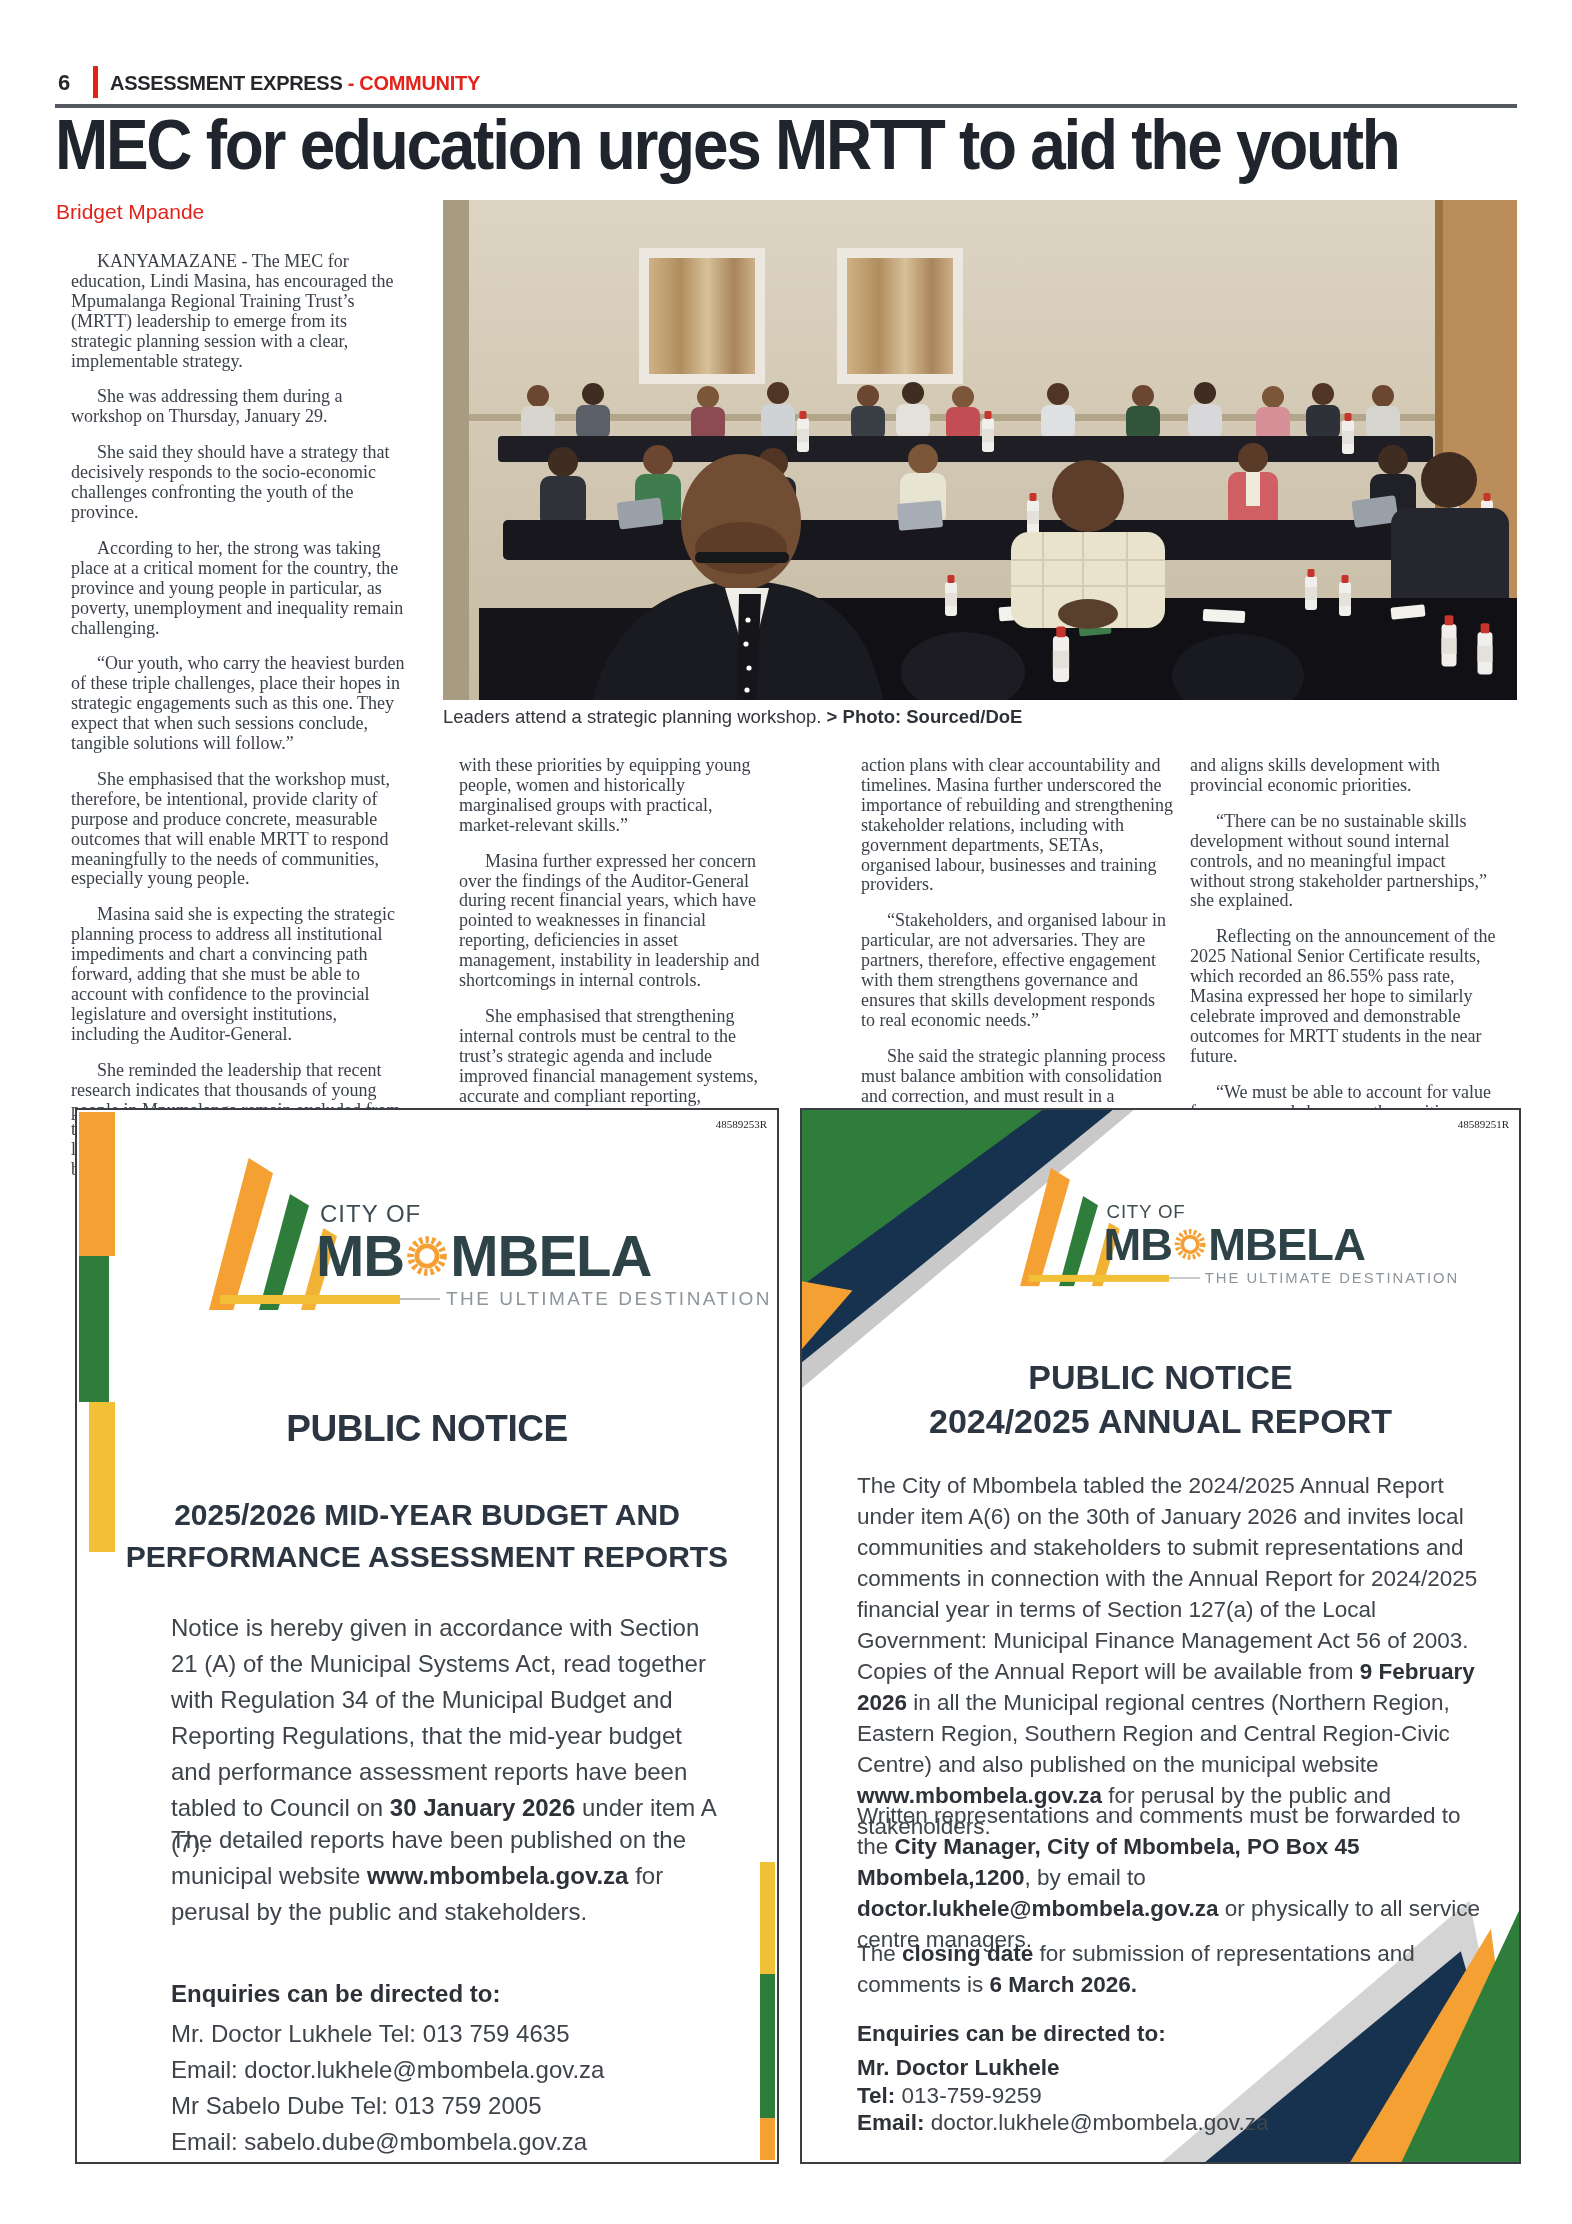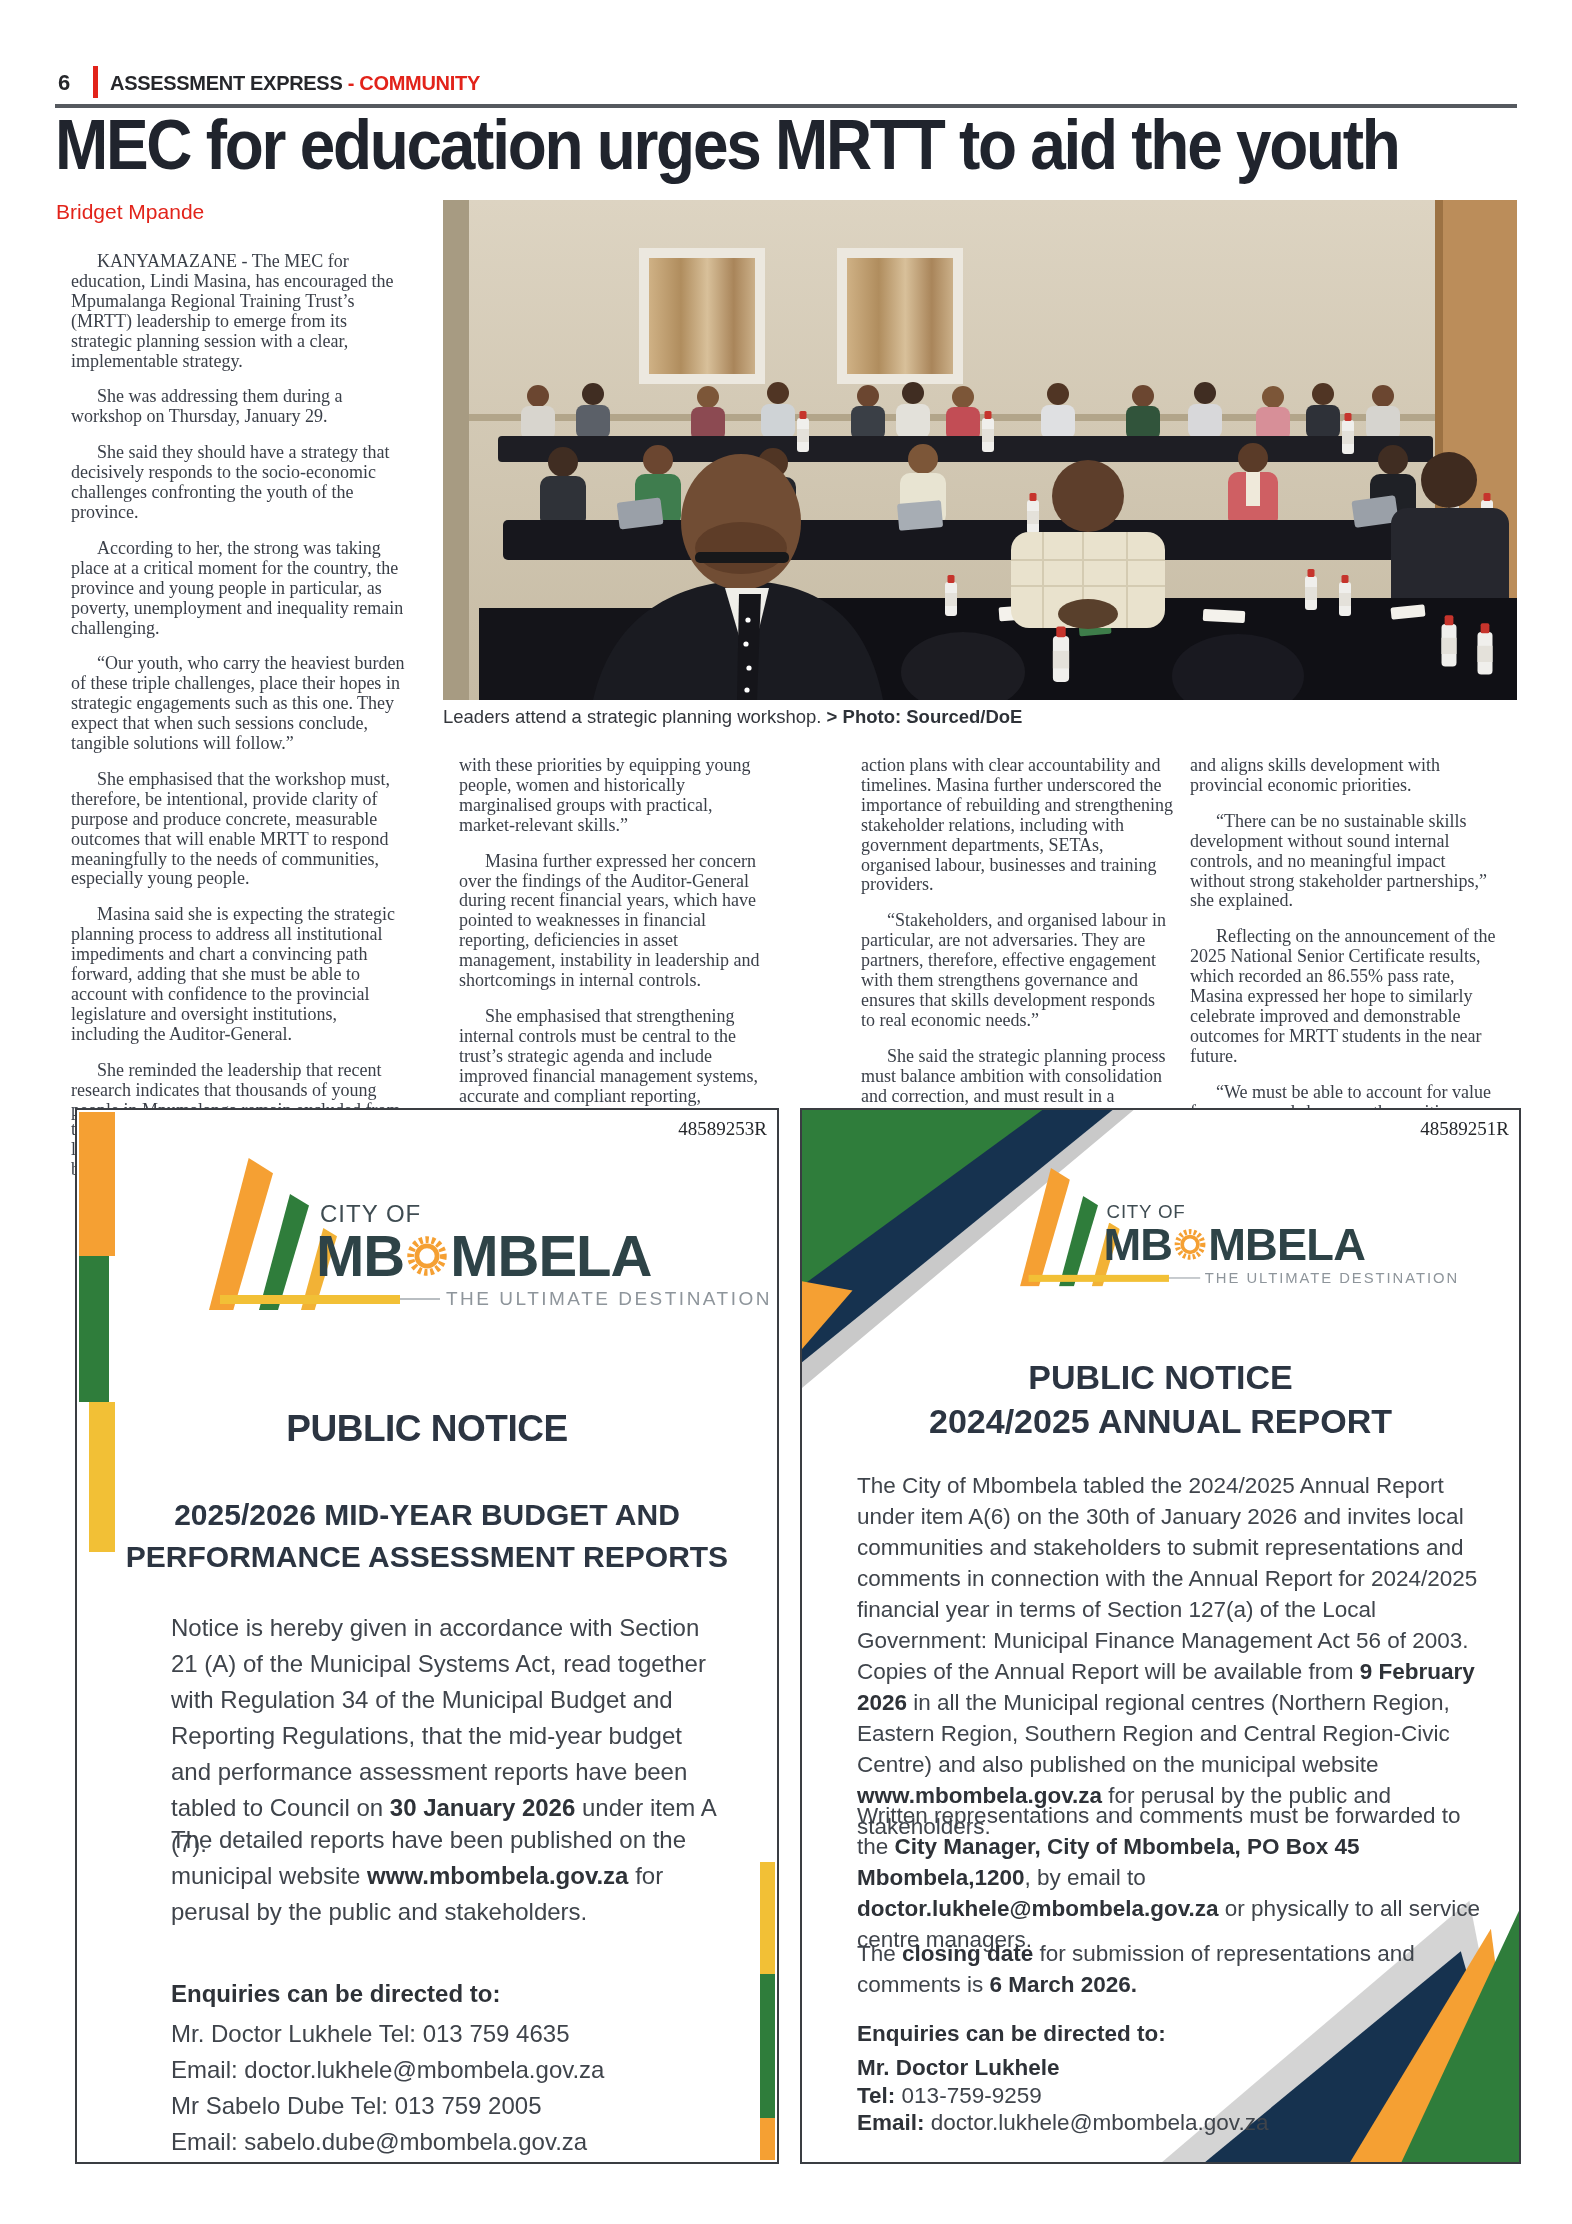--- a/index.html
+++ b/index.html
@@ -32,21 +32,21 @@
   
   .photo{left:443px;top:200px;width:1074px;height:500px;overflow:hidden;background:#cfc5b0;}
   .caption{left:443px;top:706px;width:1074px;font-size:18.5px;color:#33363c;}
   .caption .b{font-weight:700;}
 
   
   .ad{border:2px solid #3a3d42;background:#fff;overflow:hidden;}
   .ad-left{left:75px;top:1108px;width:700px;height:1052px;}
   .ad-right{left:800px;top:1108px;width:717px;height:1052px;}
   .refnum{position:absolute;top:8px;right:10px;font-family:"Liberation Serif",serif;
-          font-size:19px;color:#24262a;}
+          font-size:11px;color:#24262a;}
   .b{font-weight:700;color:#2e3238;}
 
   
   .logo{position:absolute;display:flex;align-items:flex-end;}
   .sails{position:relative;width:135px;height:152px;flex:0 0 auto;}
   .sail{position:absolute;bottom:0;clip-path:polygon(0% 100%,62% 0%,100% 10%,38% 100%);}
   .sail.o{left:0;width:64px;height:152px;background:#f5a033;}
   .sail.g{left:50px;width:50px;height:116px;background:#2f7d3b;}
   .sail.y{left:92px;width:36px;height:82px;background:#f2b236;}
   .logo-txt{position:relative;margin-left:-28px;padding-bottom:0;}

